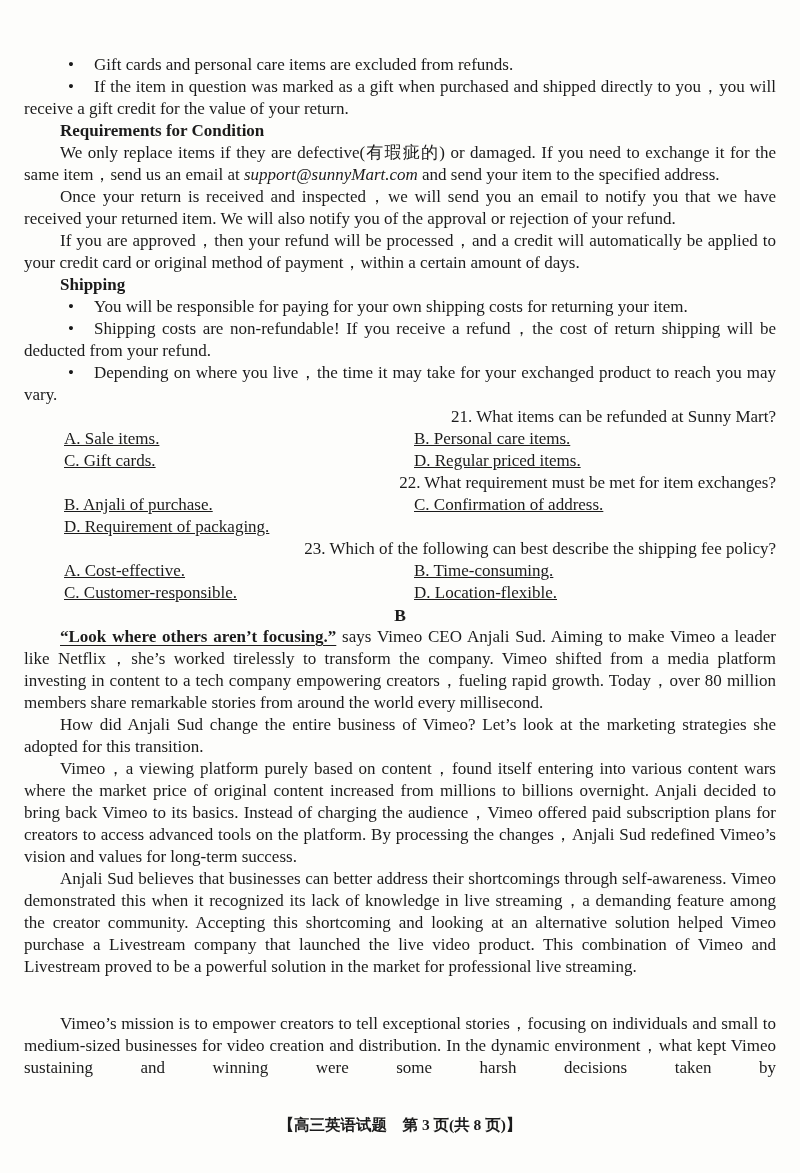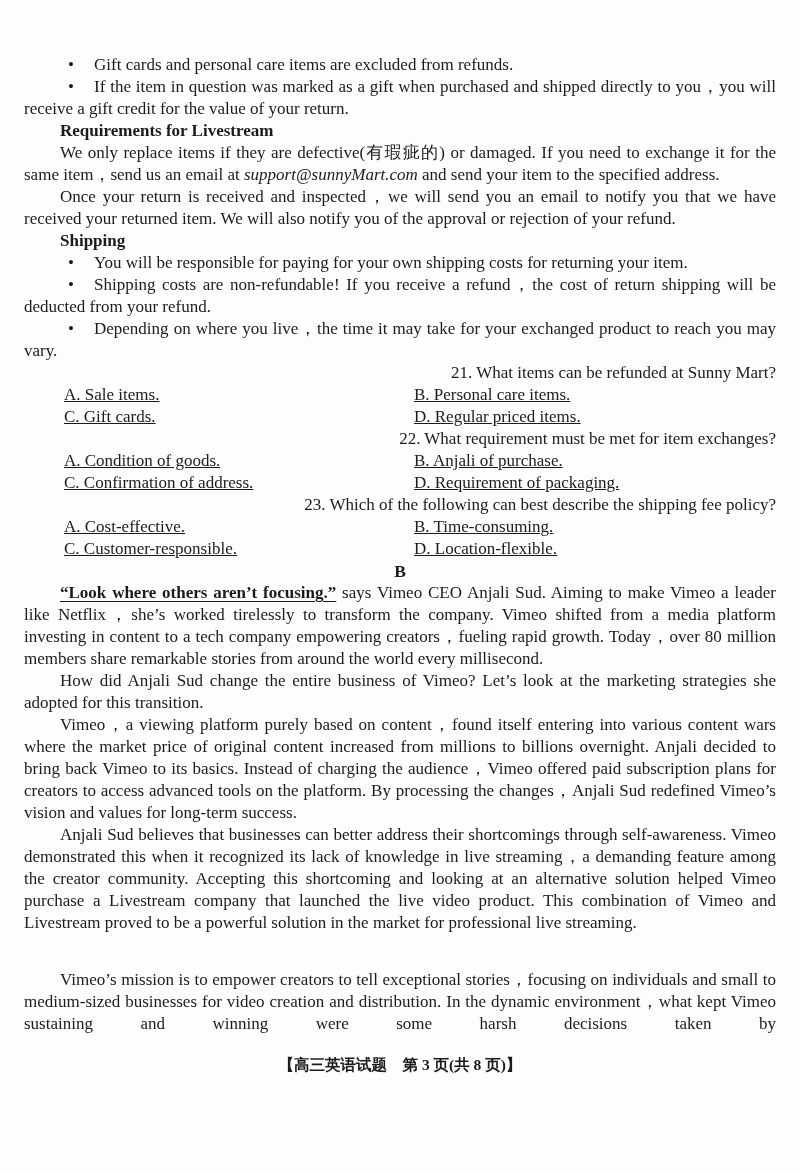--- a/index.html
+++ b/index.html
@@ -34,62 +34,62 @@
   .options .opt { text-align: left; line-height: 22px; }
   .section-letter {
     text-align: center;
     font-weight: bold;
     font-size: 17.5px;
   }
   .underline { text-decoration: underline; text-underline-offset: 3px; font-weight: bold; }
   .em { font-style: italic; }
   .force-last { text-align-last: justify; margin-top: 35px; }
   .footer {
-    margin-top: 20px;
+    margin-top: 36px;
     text-align: center;
     font-weight: bold;
     font-size: 15.5px;
     line-height: 20px;
   }
 </style>
 </head>
 <body>
 
 <div class="page">
 
   <p class="bullet-para"><span class="dot">•</span><span>Gift cards and personal care items are excluded from refunds.</span></p>
 
   <p class="bullet-para"><span class="dot">•</span><span>If the item in question was marked as a gift when purchased and shipped directly to you，you will receive a gift credit for the value of your return.</span></p>
 
-  <p class="heading">Requirements for Livestream</p>
+  <p class="heading">Requirements for Condition</p>
 
   <p class="indent"><span>We only replace items if they are defective(有瑕疵的) or damaged. If you need to exchange it for the same item，send us an email at </span><span class="em">support@sunnyMart.com</span><span> and send your item to the specified address.</span></p>
 
   <p class="indent">Once your return is received and inspected，we will send you an email to notify you that we have received your returned item. We will also notify you of the approval or rejection of your refund.</p>
 
+  <p class="indent">If you are approved，then your refund will be processed，and a credit will automatically be applied to your credit card or original method of payment，within a certain amount of days.</p>
 
   <p class="heading">Shipping</p>
 
   <p class="bullet-para"><span class="dot">•</span><span>You will be responsible for paying for your own shipping costs for returning your item.</span></p>
 
   <p class="bullet-para"><span class="dot">•</span><span>Shipping costs are non-refundable! If you receive a refund，the cost of return shipping will be deducted from your refund.</span></p>
 
   <p class="bullet-para"><span class="dot">•</span><span>Depending on where you live，the time it may take for your exchanged product to reach you may vary.</span></p>
 
   <p class="question">21. What items can be refunded at Sunny Mart?</p>
   <div class="options">
     <span class="opt">A. Sale items.</span>
     <span class="opt">B. Personal care items.</span>
     <span class="opt">C. Gift cards.</span>
     <span class="opt">D. Regular priced items.</span>
   </div>
 
   <p class="question">22. What requirement must be met for item exchanges?</p>
   <div class="options">
-    <span class="opt">A. Condition of goods.</span>
     <span class="opt">B. Anjali of purchase.</span>
     <span class="opt">C. Confirmation of address.</span>
     <span class="opt">D. Requirement of packaging.</span>
   </div>
 
   <p class="question">23. Which of the following can best describe the shipping fee policy?</p>
   <div class="options">
     <span class="opt">A. Cost-effective.</span>
     <span class="opt">B. Time-consuming.</span>
     <span class="opt">C. Customer-responsible.</span>

